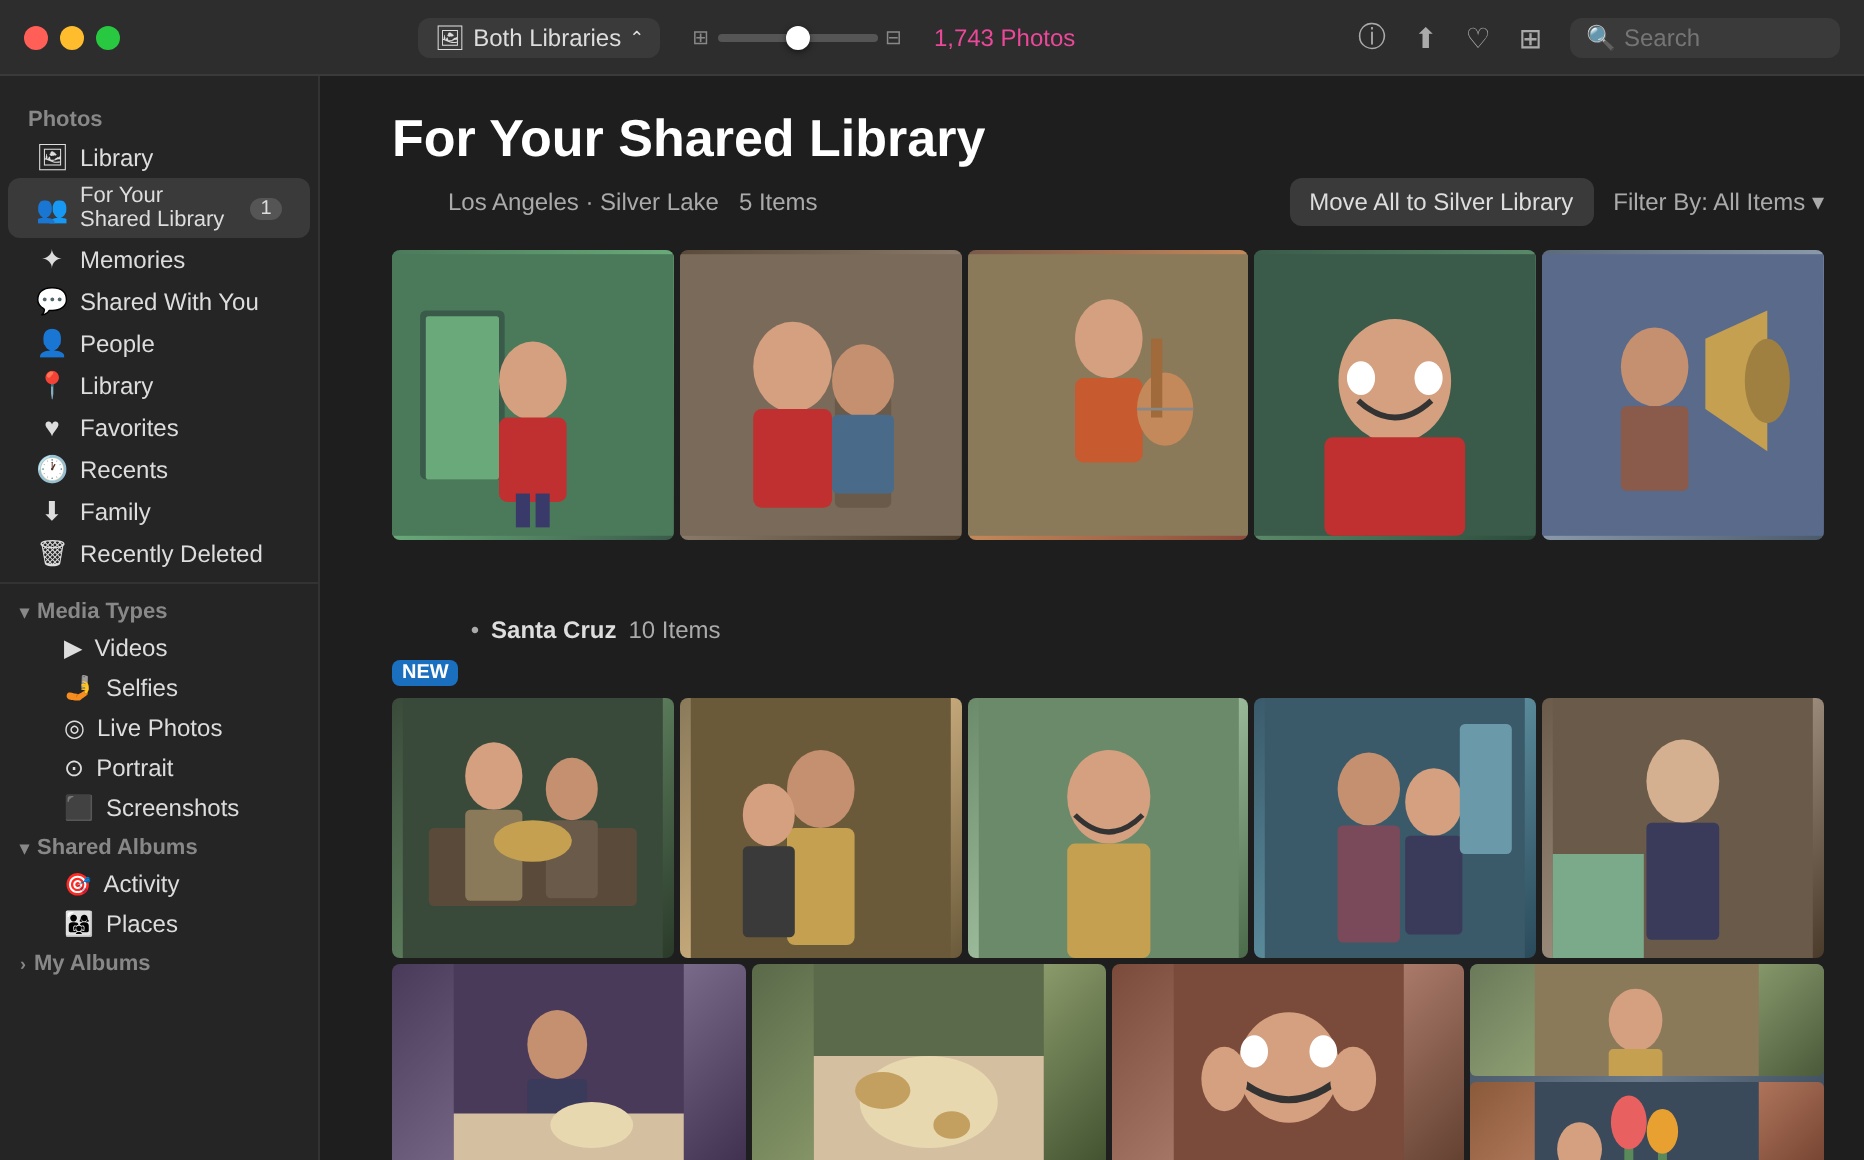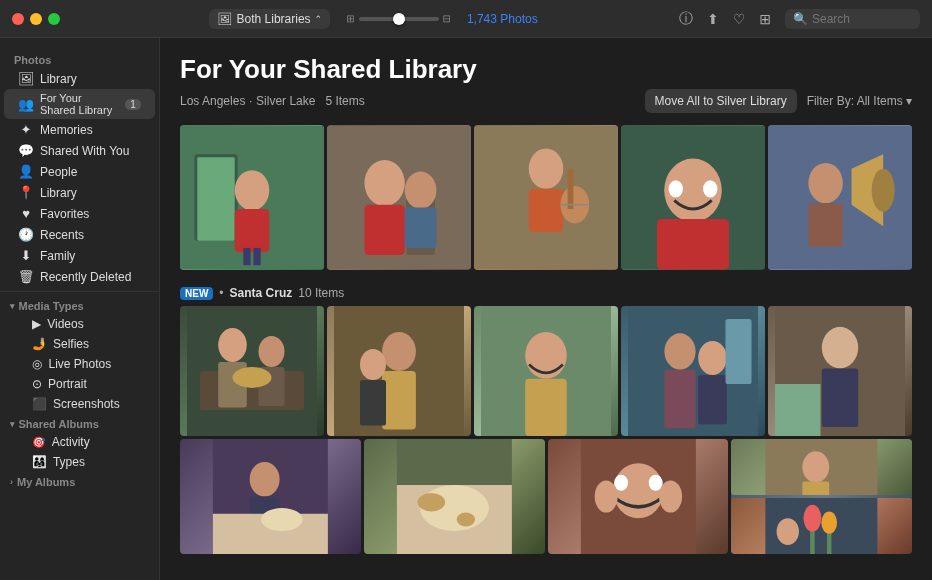--- a/index.html
+++ b/index.html
@@ -75,21 +75,21 @@
       background: #fff;
       border-radius: 50%;
       position: absolute;
       top: -4px;
       left: 50%;
       transform: translateX(-50%);
       box-shadow: 0 1px 3px rgba(0,0,0,0.5);
     }
     .photo-count {
       font-size: 12px;
-      color: #3b82f6;
+      color: #ec4899;
     }
     .titlebar-actions {
       display: flex;
       align-items: center;
       gap: 14px;
     }
     .titlebar-icon {
       color: #aaa;
       font-size: 14px;
       cursor: pointer;
@@ -109,20 +109,21 @@
       color: #fde047;
       font-size: 12px;
       width: 100px;
     }
 
     
     .main-layout {
       display: flex;
       flex: 1;
       overflow: hidden;
+      gap: 16px;
     }
 
     
     .sidebar {
       width: 160px;
       background: #252525;
       padding: 10px 0;
       overflow-y: auto;
       flex-shrink: 0;
       border-right: 1px solid #333;
@@ -199,20 +200,21 @@
     .content-title {
       font-size: 26px;
       font-weight: 700;
       color: #fff;
       margin-bottom: 4px;
     }
     .content-subtitle-row {
       display: flex;
       align-items: center;
       justify-content: space-between;
+      margin-left: 28px;
     }
     .content-subtitle {
       font-size: 12px;
       color: #888;
     }
     .content-subtitle span {
       color: #aaa;
     }
     .header-actions {
       display: flex;
@@ -244,20 +246,21 @@
       color: #aaa;
       margin-bottom: 6px;
     }
     .section-label .new-badge {
       background: #1a6fbf;
       color: #fff;
       font-size: 10px;
       font-weight: 700;
       border-radius: 4px;
       padding: 1px 5px;
+      margin-top: 44px;
     }
     .section-label .loc-name {
       font-weight: 600;
       color: #ddd;
     }
 
     
     .photo-grid-top {
       display: grid;
       grid-template-columns: repeat(5, 1fr);
@@ -426,21 +429,21 @@
     <div class="sidebar-group-header">
       <span class="chevron">▾</span>
       <span>Shared Albums</span>
     </div>
     <div class="sidebar-sub-item">
       <span class="icon" style="font-size:11px;">🎯</span>
       <span>Activity</span>
     </div>
     <div class="sidebar-sub-item">
       <span class="icon">👨‍👩‍👧</span>
-      <span>Types</span>
+      <span>Places</span>
     </div>
 
     <div class="sidebar-group-header">
       <span class="chevron">›</span>
       <span>My Albums</span>
     </div>
   </div>
 
   <div class="content">
     <div class="content-header">

